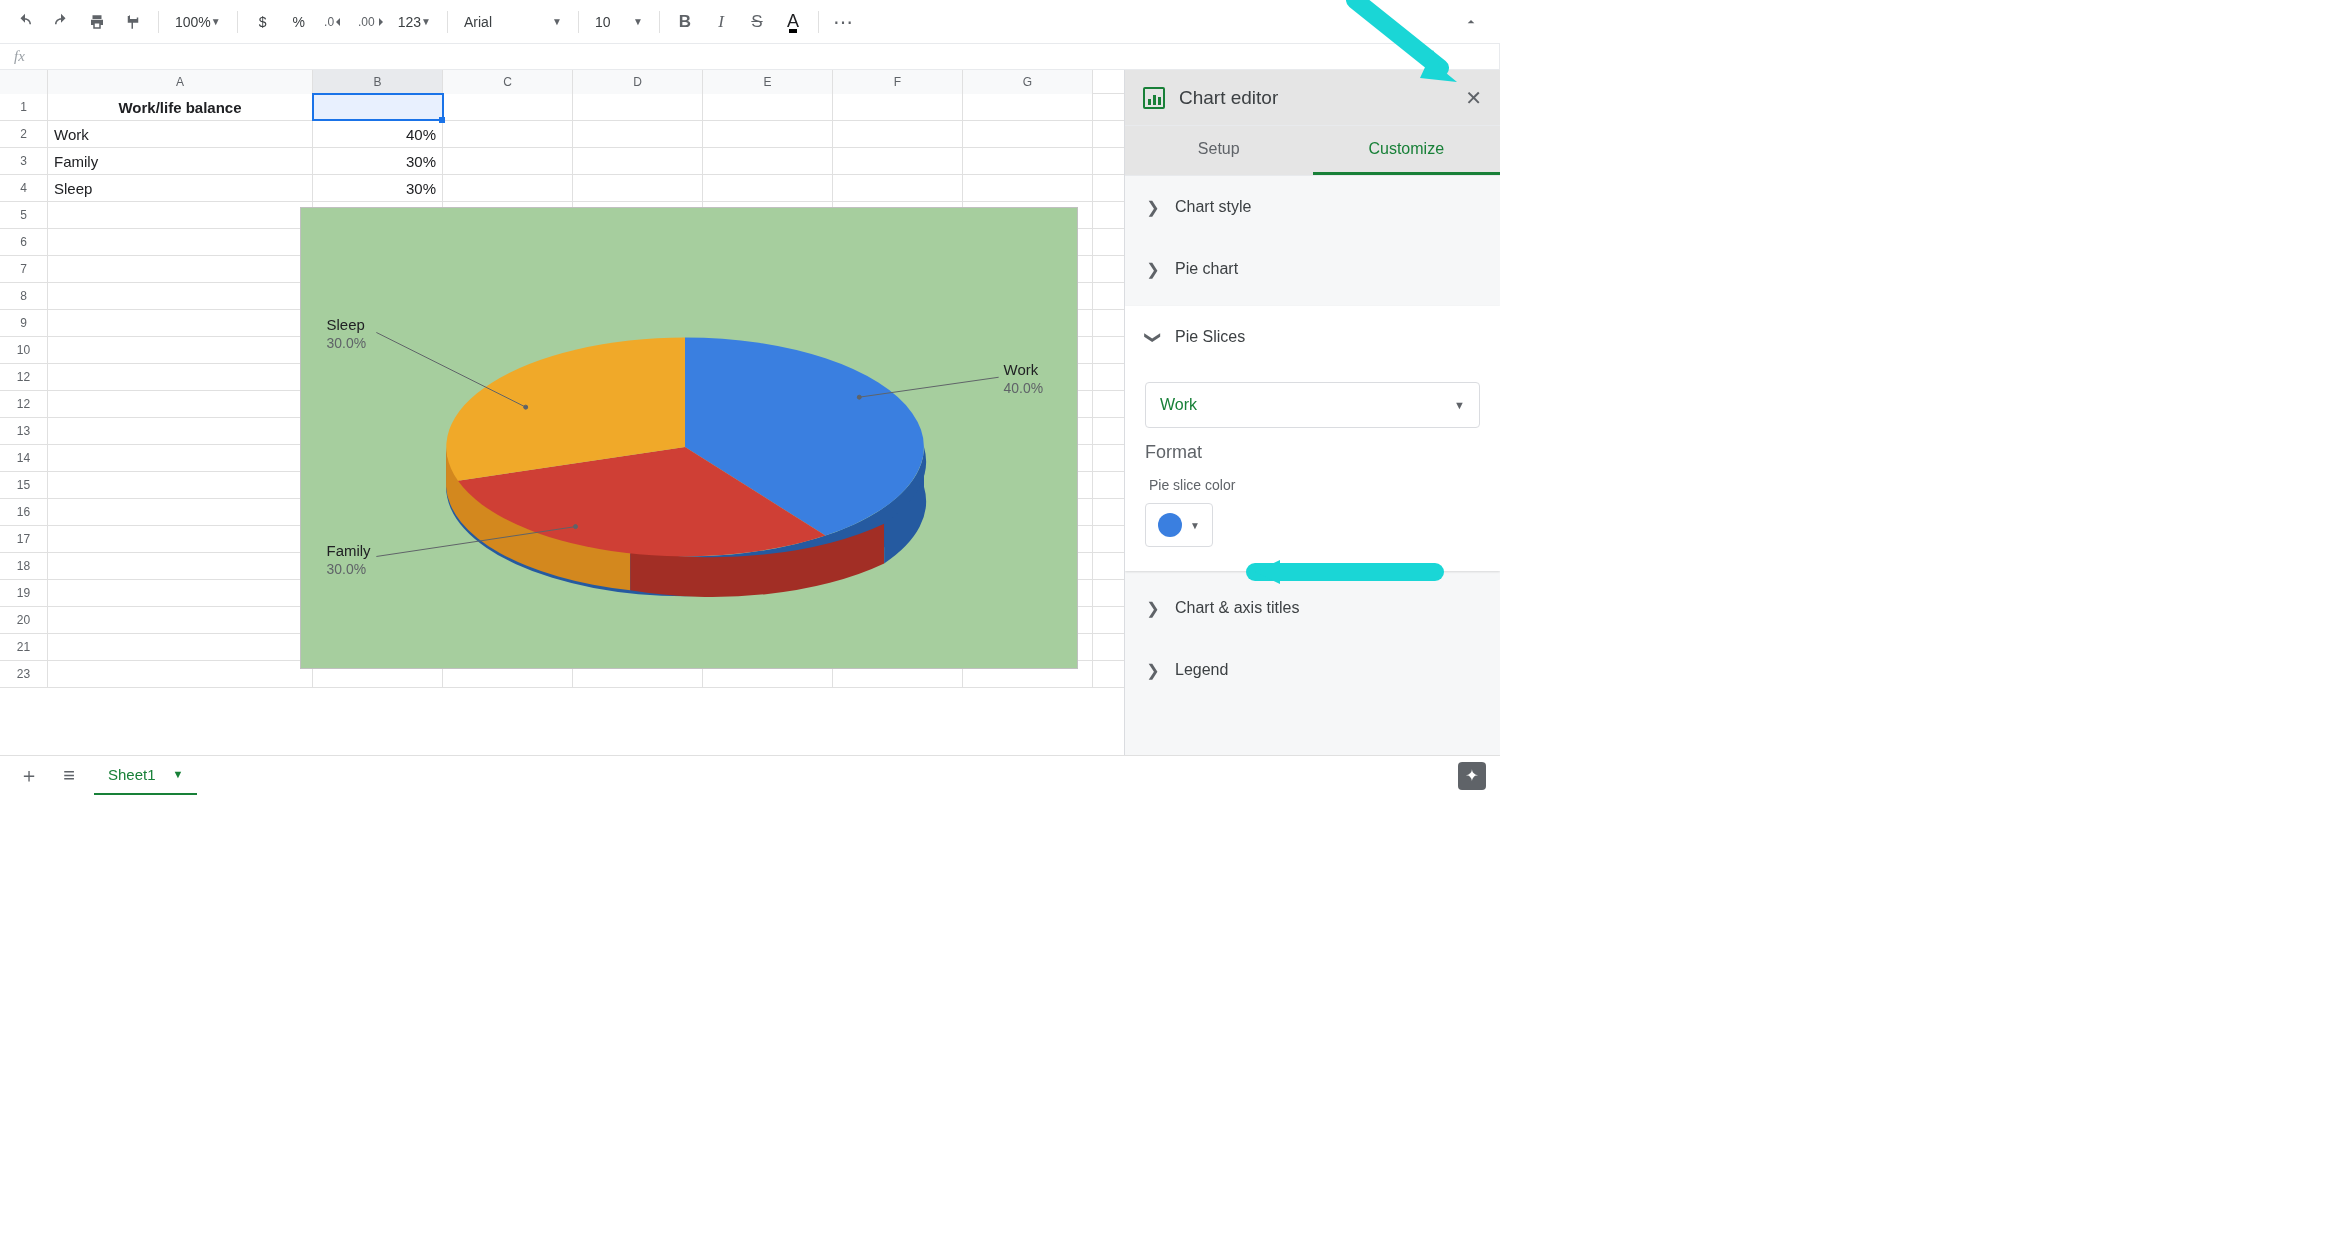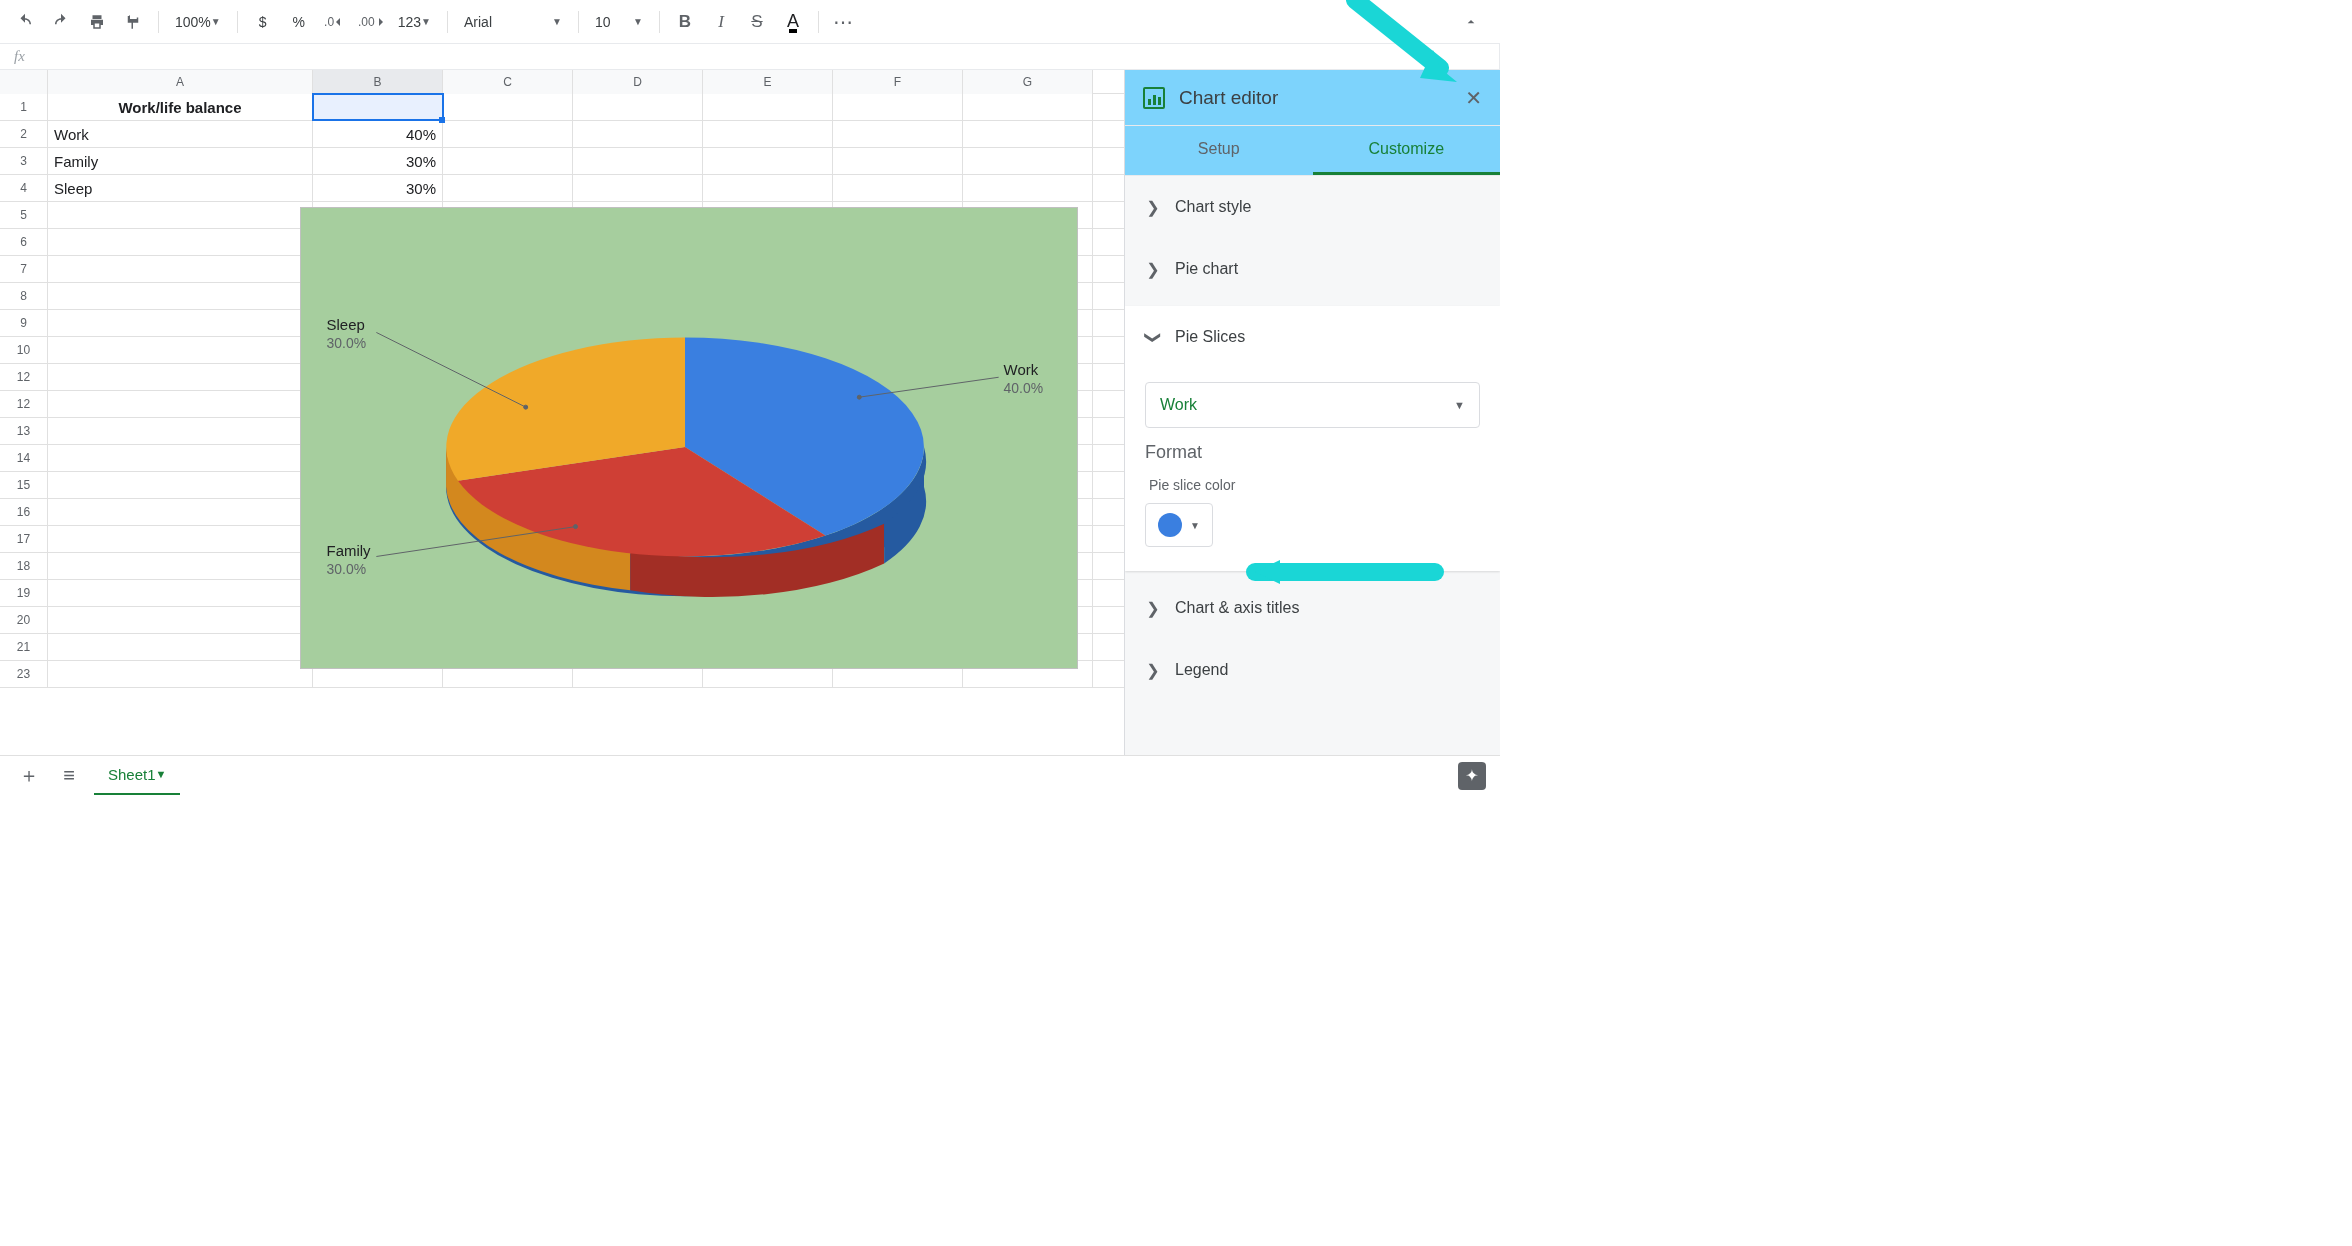--- a/index.html
+++ b/index.html
@@ -137,21 +137,21 @@
     border:1px solid #c0c0c0;
   }
   .chart-box svg { width:100%; height:100%; display:block; }
   .chart-label { font: 15px Arial; fill:#202124; }
   .chart-label.sub { fill:#5f6368; font-size:14px; }
 
   
   .side {
     width: 376px;
     border-left: 1px solid #dadce0;
-    background:#7dd3fc;
+    background:#e5e5e5;
     display:flex; flex-direction:column;
     overflow:hidden;
   }
   .side-head {
     display:flex; align-items:center;
     height:56px; padding:0 18px;
     border-bottom:1px solid #e8eaed;
   }
   .side-head .logo {
     width:22px; height:22px; margin-right:14px;
@@ -211,21 +211,21 @@
   .color-pick .caret{ font-size:10px; color:#5f6368; }
 
   
   .footer {
     height:40px; border-top:1px solid #e0e0e0;
     display:flex; align-items:center; gap:10px; padding:0 14px;
     background:#fff;
   }
   .foot-btn { width:30px; height:30px; display:flex; align-items:center; justify-content:center; color:#5f6368; font-size:20px; cursor:pointer;}
   .sheet-tab {
-    display:flex; align-items:center; gap:0;
+    display:flex; align-items:center; gap:17px;
     padding: 0 14px; height:40px;
     color:#188038; font-weight:500; font-size:15px;
     border-bottom:3px solid #188038;
     cursor:pointer;
   }
   .explore {
     margin-left:auto; width:28px; height:28px; border-radius:4px;
     background:#5f6368; display:flex; align-items:center; justify-content:center;
     color:#fff; font-size:16px;
   }

